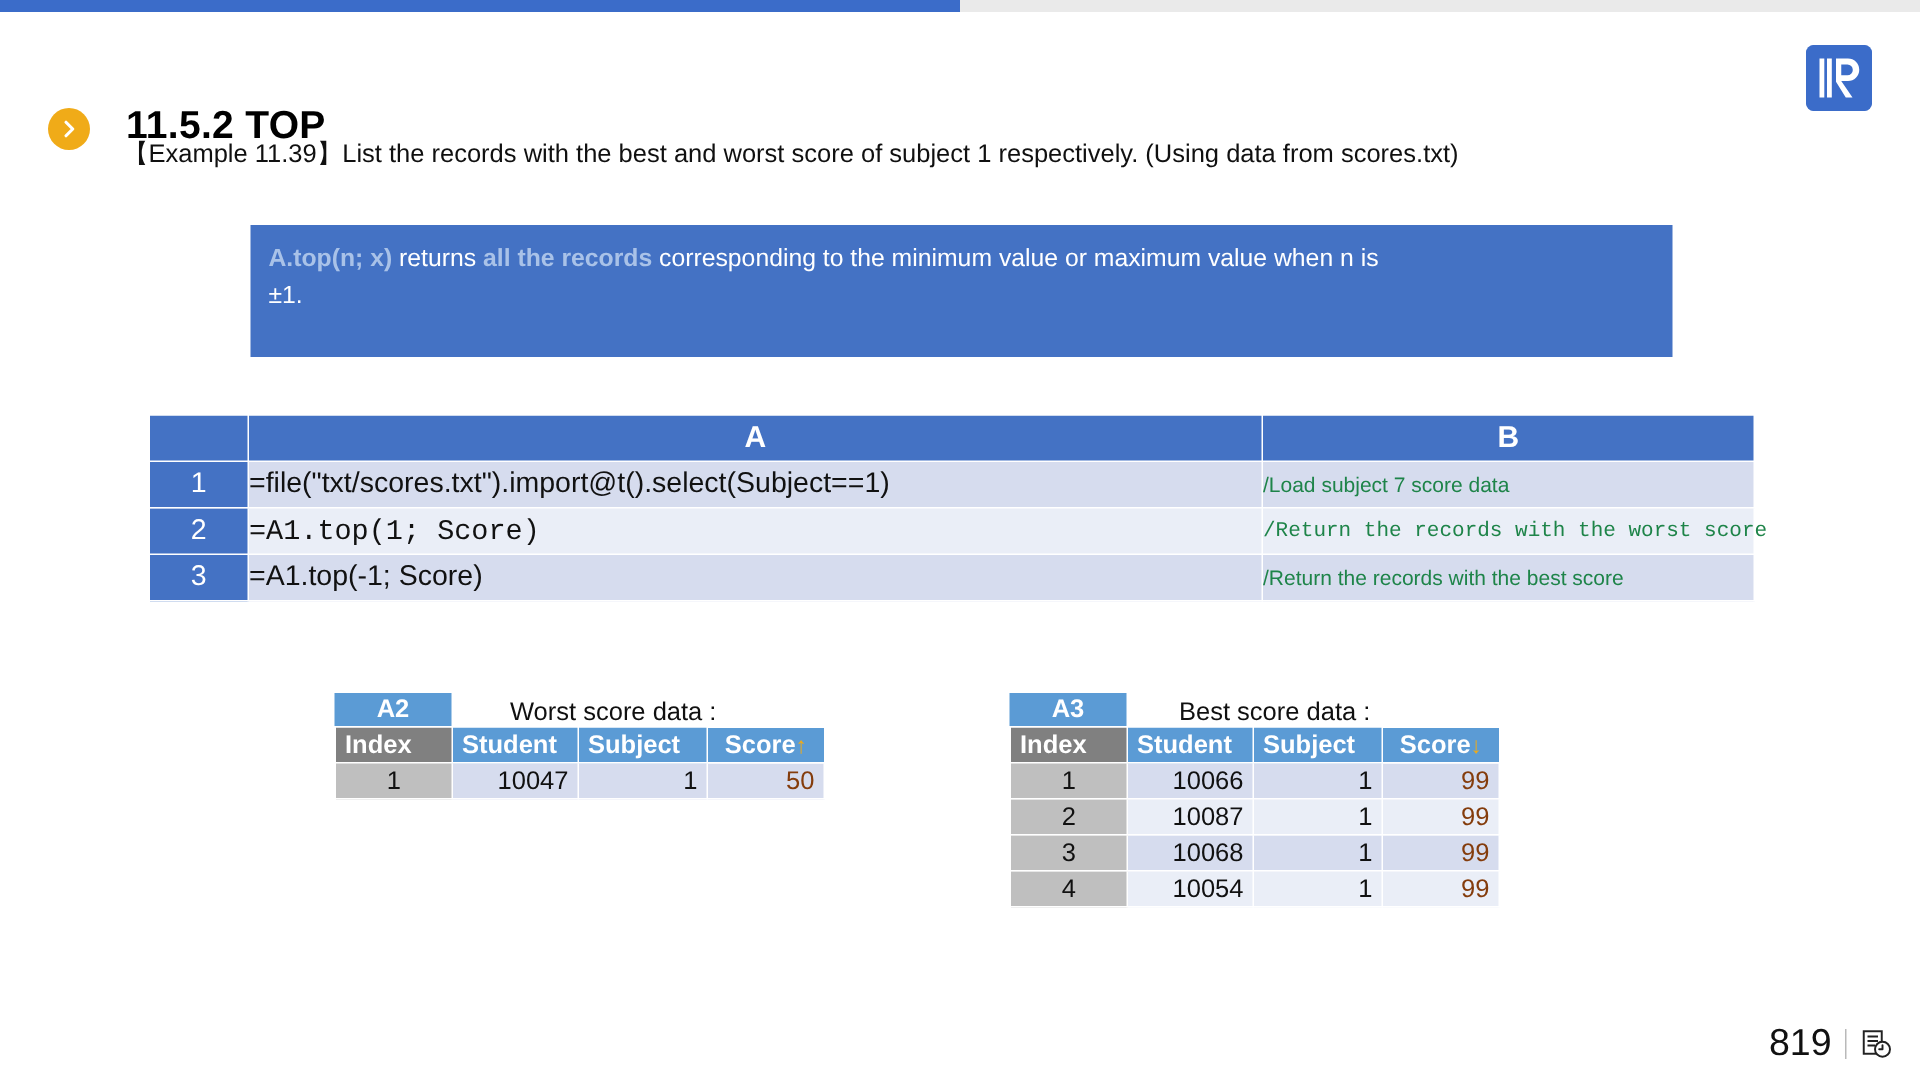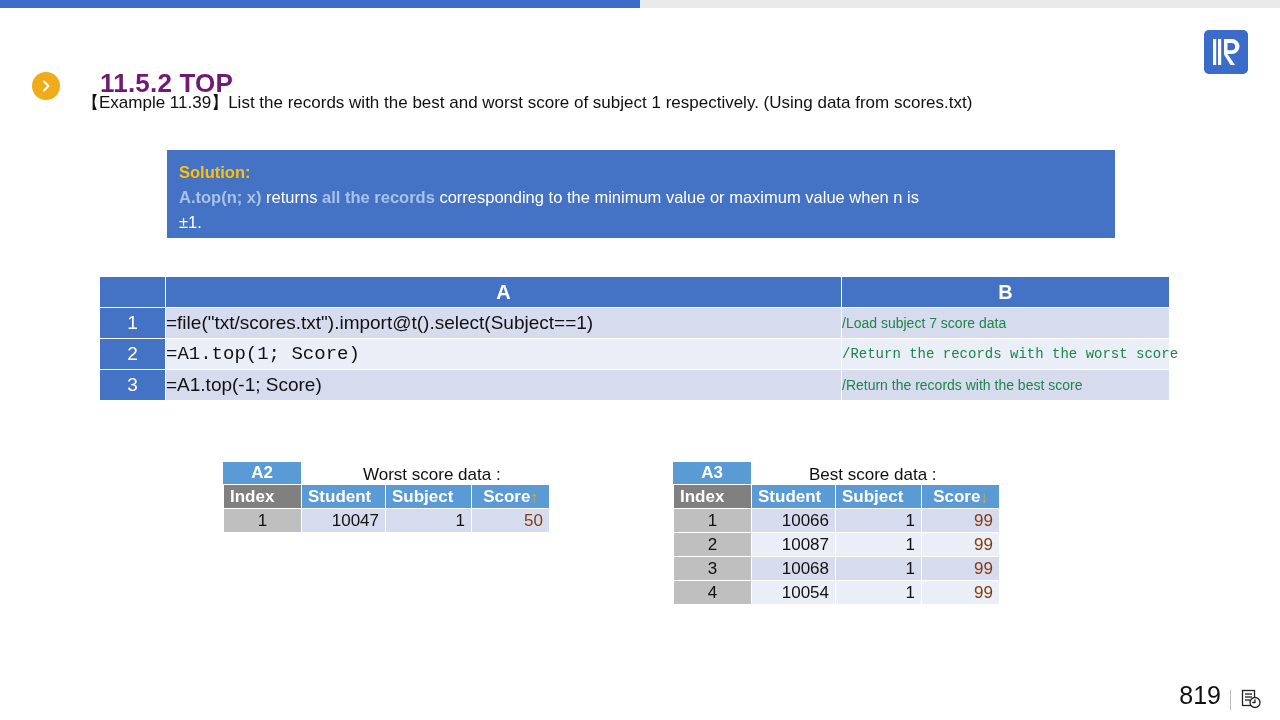--- a/index.html
+++ b/index.html
@@ -44,24 +44,24 @@
     width: 28px; height: 28px;
     border-radius: 50%;
     background: #f0ab18;
     display: flex;
     align-items: center;
     justify-content: center;
   }
   #bullet-icon svg { display: block; }
   #page-title {
     position: absolute;
-    left: 100px; top: 38px;
+    left: 84px; top: 38px;
     font-size: 26px;
     font-weight: bold;
-    color: #701a75;
+    color: #000000;
     letter-spacing: 0.2px;
     white-space: nowrap;
   }
 
   
   #brand-logo {
     position: absolute;
     right: 32px; top: 30px;
     width: 44px; height: 44px;
     border-radius: 6px;
@@ -146,21 +146,20 @@
   .result-block { position: absolute; }
   #result-worst { left: 223px; top: 462px; }
   #result-best  { left: 673px; top: 462px; }
 
   .res-caption {
     position: absolute;
     top: 3px;
     font-size: 17px;
     color: #101010;
     white-space: nowrap;
-    margin-left: 23px;
   }
   #caption-worst { left: 117px; }
   #caption-best  { left: 113px; }
 
   .res-tab {
     width: 78px;
     height: 22px;
     background: #5b9bd5;
     color: #ffffff;
     font-weight: bold;
@@ -216,21 +215,21 @@
   .col-index   { width: 78px; }
   .col-student { width: 84px; }
   .col-subject { width: 86px; }
   .col-score   { width: 78px; }
 
   
   #footer-area {
     position: absolute;
     right: 18px; bottom: 10px;
     display: flex;
-    align-items: flex-end;
+    align-items: center;
     gap: 9px;
   }
   #page-number {
     font-size: 25px;
     color: #111111;
   }
   #footer-divider {
     width: 1px; height: 20px; background: #b9b9b9;
   }
   #history-icon svg { display: block; }
@@ -257,23 +256,20 @@
     <rect x="9" y="9" width="3.2" height="26" fill="#ffffff"></rect>
     <rect x="14" y="9" width="3.2" height="26" fill="#ffffff"></rect>
     <path d="M20 9 H28 a7.5 7.5 0 0 1 0 15 H23.5 L31 35 H26.5 L20 24.5 Z
              M23.5 13 H27.6 a3.6 3.6 0 0 1 0 7.2 H23.5 Z" fill="#ffffff" fill-rule="evenodd"></path>
   </svg>
 </div>
 
 <div id="example-line">【Example 11.39】List the records with the best and worst score of subject 1 respectively. (Using data from scores.txt)</div>
 
 <div id="solution-box">
-  <div>
-    <span class="sol-label">Solution:</span>
-  </div>
   <div>
     <span class="sol-accent">A.top(n; x)</span><span> returns </span><span class="sol-accent2">all the records</span><span> corresponding to the minimum value or maximum value when n is</span>
     <div>±1.</div>
   </div>
 </div>
 
 <table id="code-grid">
   <thead>
     <tr>
       <th class="cg-corner"></th>

